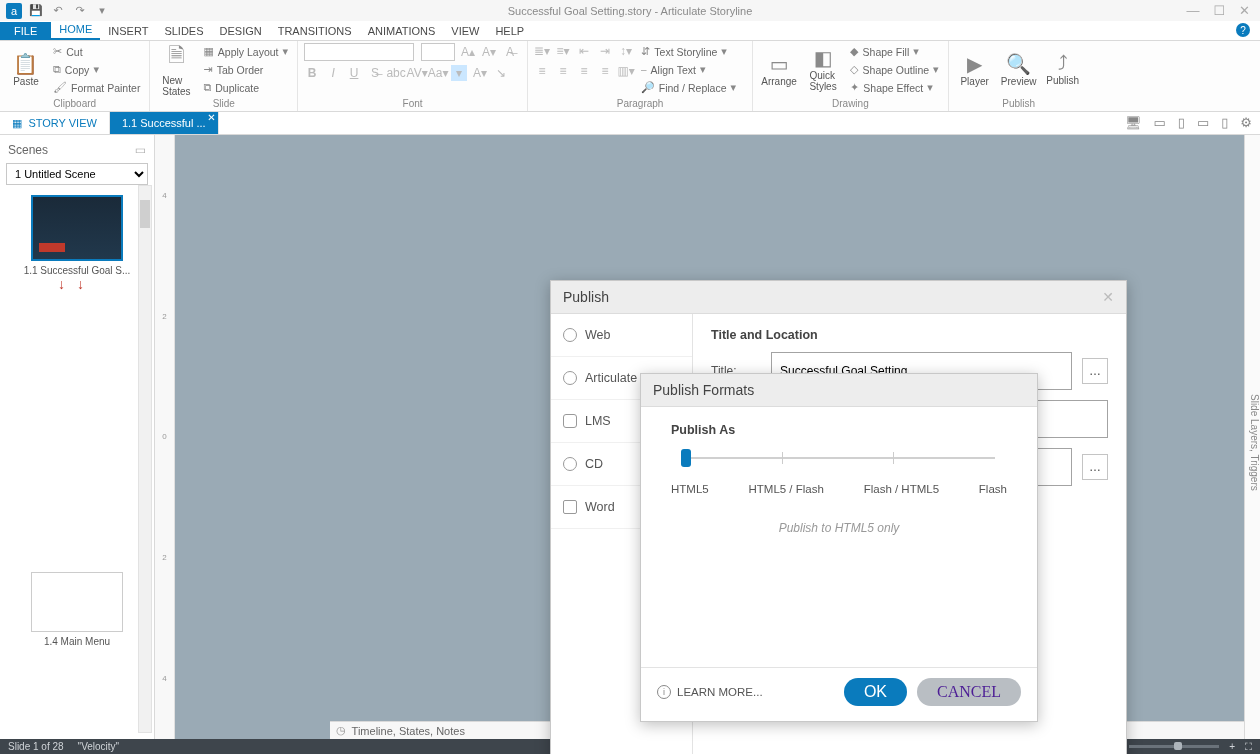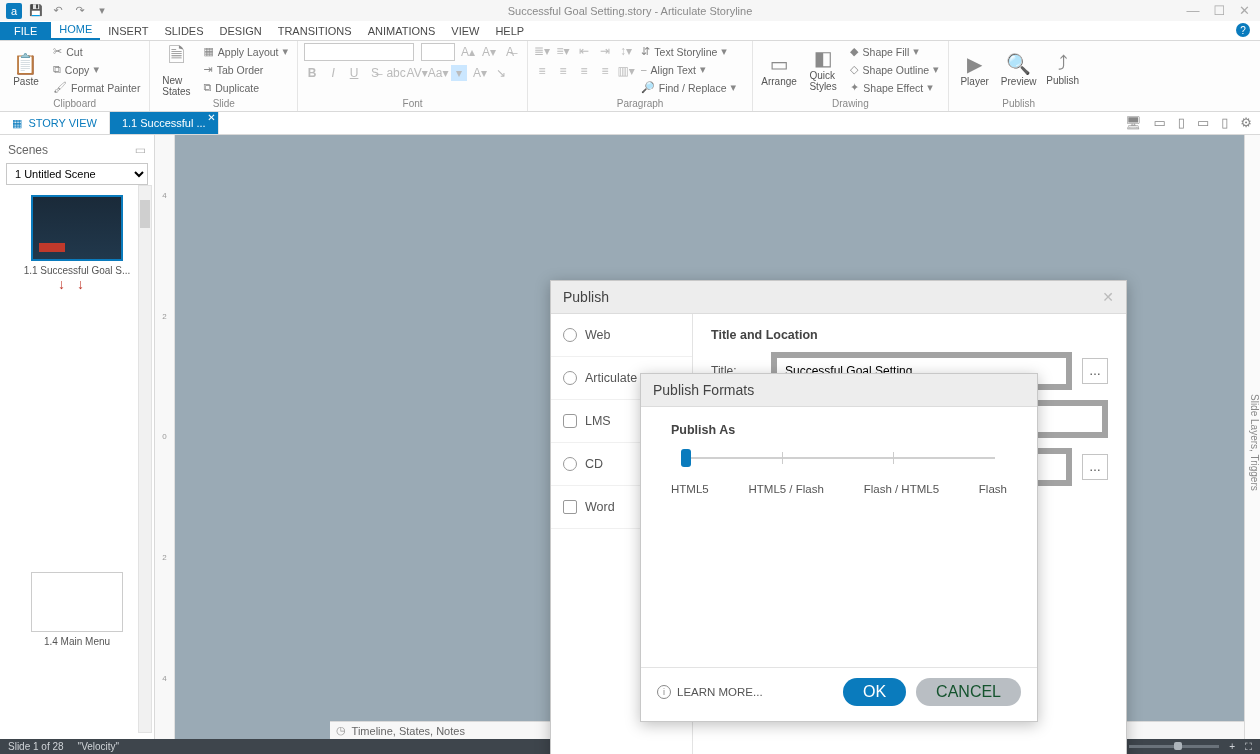--- a/index.html
+++ b/index.html
@@ -78,25 +78,25 @@
 .publish-dlg { left: 395px; top: 145px; width: 577px; height: 565px; }
 .publish-body { display: flex; height: 490px; }
 .publish-nav { width: 142px; border-right: 1px solid #e3e3e3; }
 .publish-nav .item { display:flex; align-items:flex-start; gap:8px; padding: 14px 12px; font-size: 12.5px; color:#555; border-bottom:1px solid #f0f0f0; }
 .publish-nav .item.active { background:#fff; border-right: none; position:relative; }
 .publish-nav .item .ic { width:14px; height:14px; border:1.5px solid #999; border-radius:50%; display:inline-block; }
 .publish-content { flex:1; padding: 14px 18px; font-size:12px; color:#444; }
 .publish-content .section-title { font-weight:600; margin-bottom:10px; font-size:12.5px; }
 .publish-content .form-row { display:flex; align-items:center; gap:10px; margin-bottom:10px; }
 .publish-content .form-row label { width:50px; color:#555; }
-.publish-content input[type=text] { flex:1; height:38px; border:6px solid #a3a3a3; padding:0 8px; font-size:12px; }
+.publish-content input[type=text] { flex:1; height:38px; border:1px solid #a3a3a3; padding:0 8px; font-size:12px; }
 .publish-content .dots { width:26px; height:26px; border:1px solid #c4c4c4; background:#fff; display:flex; align-items:center; justify-content:center; }
 .btn { height:28px; padding:0 20px; border-radius:14px; border:none; font-size:16px; cursor:pointer; }
 .btn.primary { background:#0a7bbd; color:#fff; }
-.btn.secondary { background:#b9bec3; color:#14532d; }
+.btn.secondary { background:#b9bec3; color:#4c1d95;font-family:Liberation Serif, serif; }
 
 .formats-dlg { left: 485px; top: 238px; width: 398px; height: 349px; z-index: 10; }
 .formats-body { padding: 16px 30px; font-size:12.5px; color:#444; height: 260px; }
 .slider-wrap { margin-top: 10px; position: relative; height: 30px; }
 .slider-track { position:absolute; left:12px; right:12px; top:10px; height:2px; background:#d0d0d0; }
 .slider-tick { position:absolute; top:5px; width:1px; height:12px; background:#ccc; }
 .slider-thumb { position:absolute; top:2px; left:10px; width:10px; height:18px; background:#0a7bbd; border-radius:3px; }
 .slider-labels { display:flex; justify-content:space-between; font-size:11.5px; color:#555; margin-top:6px; padding: 0 0px; }
 .formats-desc { text-align:center; font-style:italic; color:#999; margin-top:26px; font-size:12px; }
 .formats-footer { border-top:1px solid #e3e3e3; height:48px; display:flex; align-items:center; padding:0 16px; gap:10px; }
@@ -426,20 +426,21 @@
             <div class="slider-tick" style="left:33%;"></div>
             <div class="slider-tick" style="left:66%;"></div>
             <div class="slider-thumb"></div>
           </div>
           <div class="slider-labels">
             <span>HTML5</span>
             <span>HTML5 / Flash</span>
             <span>Flash / HTML5</span>
             <span>Flash</span>
           </div>
+          <div class="formats-desc">Publish to HTML5 only</div>
         </div>
         <div class="formats-footer">
           <div class="learn" style="display:flex;align-items:center;gap:6px;font-size:11.5px;color:#555;">
             <span class="info-ic">i</span>
             <span>LEARN MORE...</span>
           </div>
           <div class="spacer" style="flex:1"></div>
           <button class="btn primary">OK</button>
           <button class="btn secondary">CANCEL</button>
         </div>

